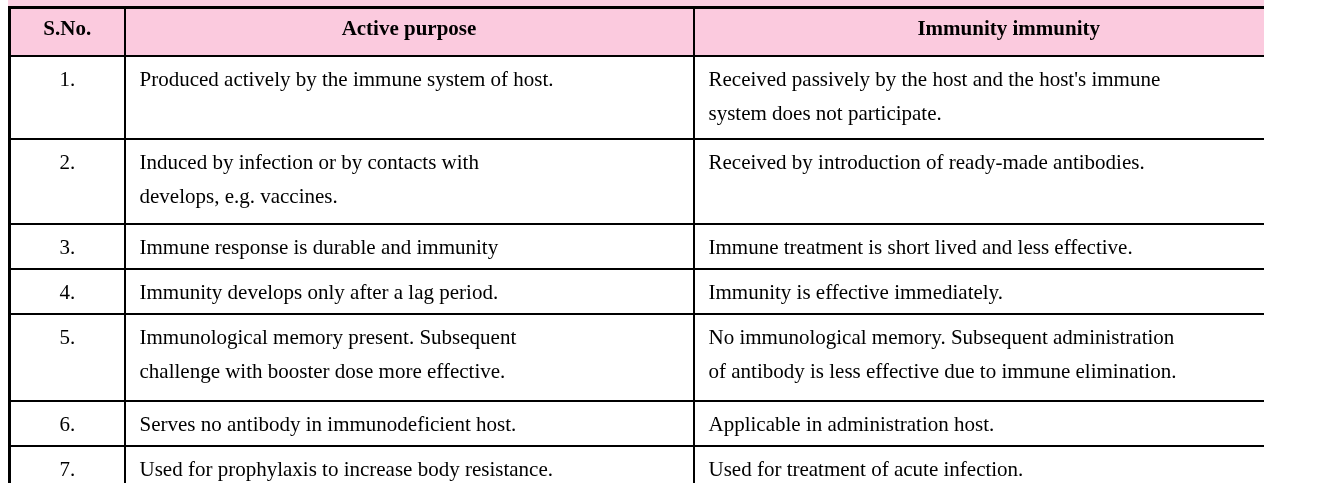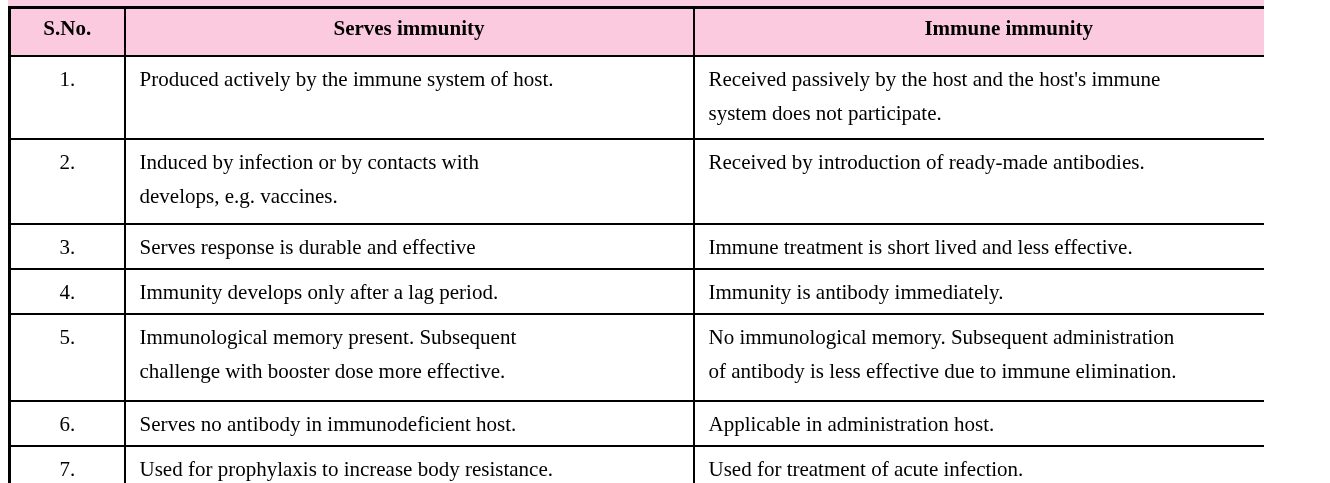--- a/index.html
+++ b/index.html
@@ -80,46 +80,46 @@
 
   <table class="cmp">
     <colgroup>
       <col class="c-sno">
       <col class="c-active">
       <col class="c-passive">
     </colgroup>
     <thead>
       <tr>
         <th class="hdr">S.No.</th>
-        <th class="hdr">Serves immunity</th>
-        <th class="hdr">Immune immunity</th>
+        <th class="hdr">Active purpose</th>
+        <th class="hdr">Immunity immunity</th>
       </tr>
     </thead>
     <tbody>
       <tr class="r-tall">
         <td class="sno">1.</td>
         <td class="txt">Produced actively by the immune system of host.</td>
         <td class="txt">Received passively by the host and the host's immune
 system does not participate.</td>
       </tr>
       <tr class="r-tall2">
         <td class="sno">2.</td>
         <td class="txt">Induced by infection or by contacts with
 develops, e.g. vaccines.</td>
         <td class="txt">Received by introduction of ready-made antibodies.</td>
       </tr>
       <tr class="r-short">
         <td class="sno">3.</td>
-        <td class="txt">Serves response is durable and effective</td>
+        <td class="txt">Immune response is durable and immunity</td>
         <td class="txt">Immune treatment is short lived and less effective.</td>
       </tr>
       <tr class="r-short2">
         <td class="sno">4.</td>
         <td class="txt">Immunity develops only after a lag period.</td>
-        <td class="txt">Immunity is antibody immediately.</td>
+        <td class="txt">Immunity is effective immediately.</td>
       </tr>
       <tr class="r-tall3">
         <td class="sno">5.</td>
         <td class="txt">Immunological memory present. Subsequent
 challenge with booster dose more effective.</td>
         <td class="txt">No immunological memory. Subsequent administration
 of antibody is less effective due to immune elimination.</td>
       </tr>
       <tr class="r-short">
         <td class="sno">6.</td>

